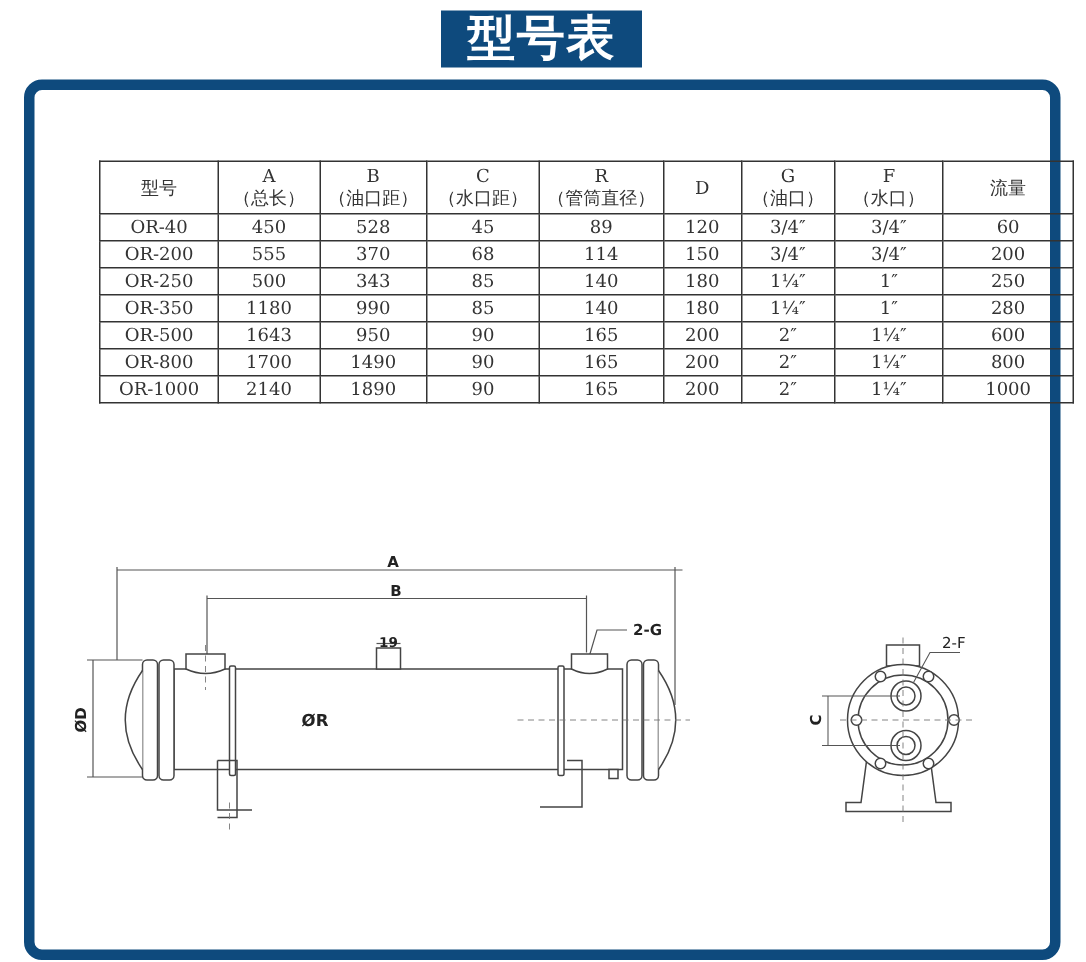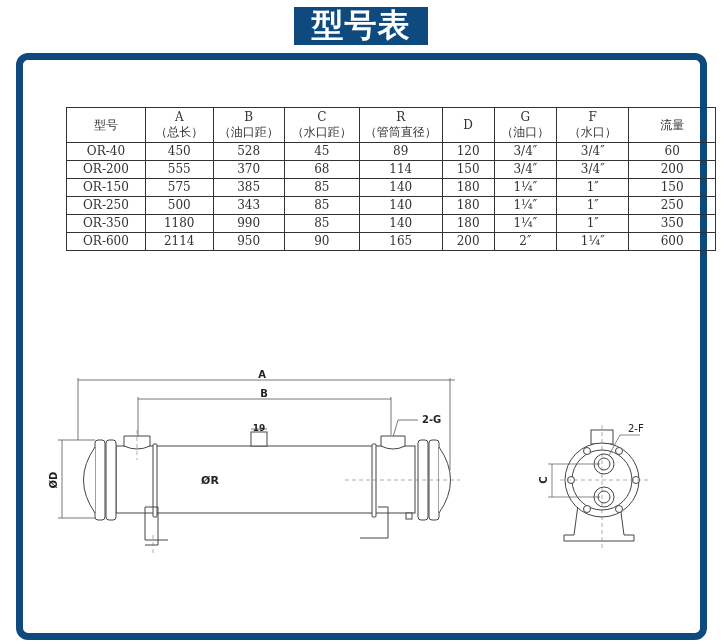--- a/index.html
+++ b/index.html
@@ -90,62 +90,73 @@
         <td>555</td>
         <td>370</td>
         <td>68</td>
         <td>114</td>
         <td>150</td>
         <td>3/4″</td>
         <td>3/4″</td>
         <td>200</td>
     </tr>
     <tr>
-      <td>OR-150</td>
-        <td>575</td>
-        <td>385</td>
-        <td>85</td>
-        <td>140</td>
-        <td>180</td>
-        <td>1¼″</td>
-        <td>1″</td>
-        <td>150</td>
-    </tr>
-    <tr>
       <td>OR-250</td>
         <td>500</td>
         <td>343</td>
         <td>85</td>
         <td>140</td>
         <td>180</td>
         <td>1¼″</td>
         <td>1″</td>
         <td>250</td>
     </tr>
     <tr>
       <td>OR-350</td>
         <td>1180</td>
         <td>990</td>
         <td>85</td>
         <td>140</td>
         <td>180</td>
         <td>1¼″</td>
         <td>1″</td>
-        <td>350</td>
-    </tr>
-    <tr>
-      <td>OR-600</td>
-        <td>2114</td>
+        <td>280</td>
+    </tr>
+    <tr>
+      <td>OR-500</td>
+        <td>1643</td>
         <td>950</td>
         <td>90</td>
         <td>165</td>
         <td>200</td>
         <td>2″</td>
         <td>1¼″</td>
         <td>600</td>
+    </tr>
+    <tr>
+      <td>OR-800</td>
+        <td>1700</td>
+        <td>1490</td>
+        <td>90</td>
+        <td>165</td>
+        <td>200</td>
+        <td>2″</td>
+        <td>1¼″</td>
+        <td>800</td>
+    </tr>
+    <tr>
+      <td>OR-1000</td>
+        <td>2140</td>
+        <td>1890</td>
+        <td>90</td>
+        <td>165</td>
+        <td>200</td>
+        <td>2″</td>
+        <td>1¼″</td>
+        <td>1000</td>
     </tr>
   </tbody>
 </table>
 
 <svg class="diagram" width="724" height="641" viewBox="0 0 724 641" font-family="DejaVu Sans, sans-serif">
   <g stroke="#555" stroke-width="0.8" fill="none">
 
     <line x1="78" y1="380" x2="455" y2="380"></line>
     <line x1="78" y1="378" x2="78" y2="440"></line>
     <line x1="450" y1="378" x2="450" y2="470"></line>

